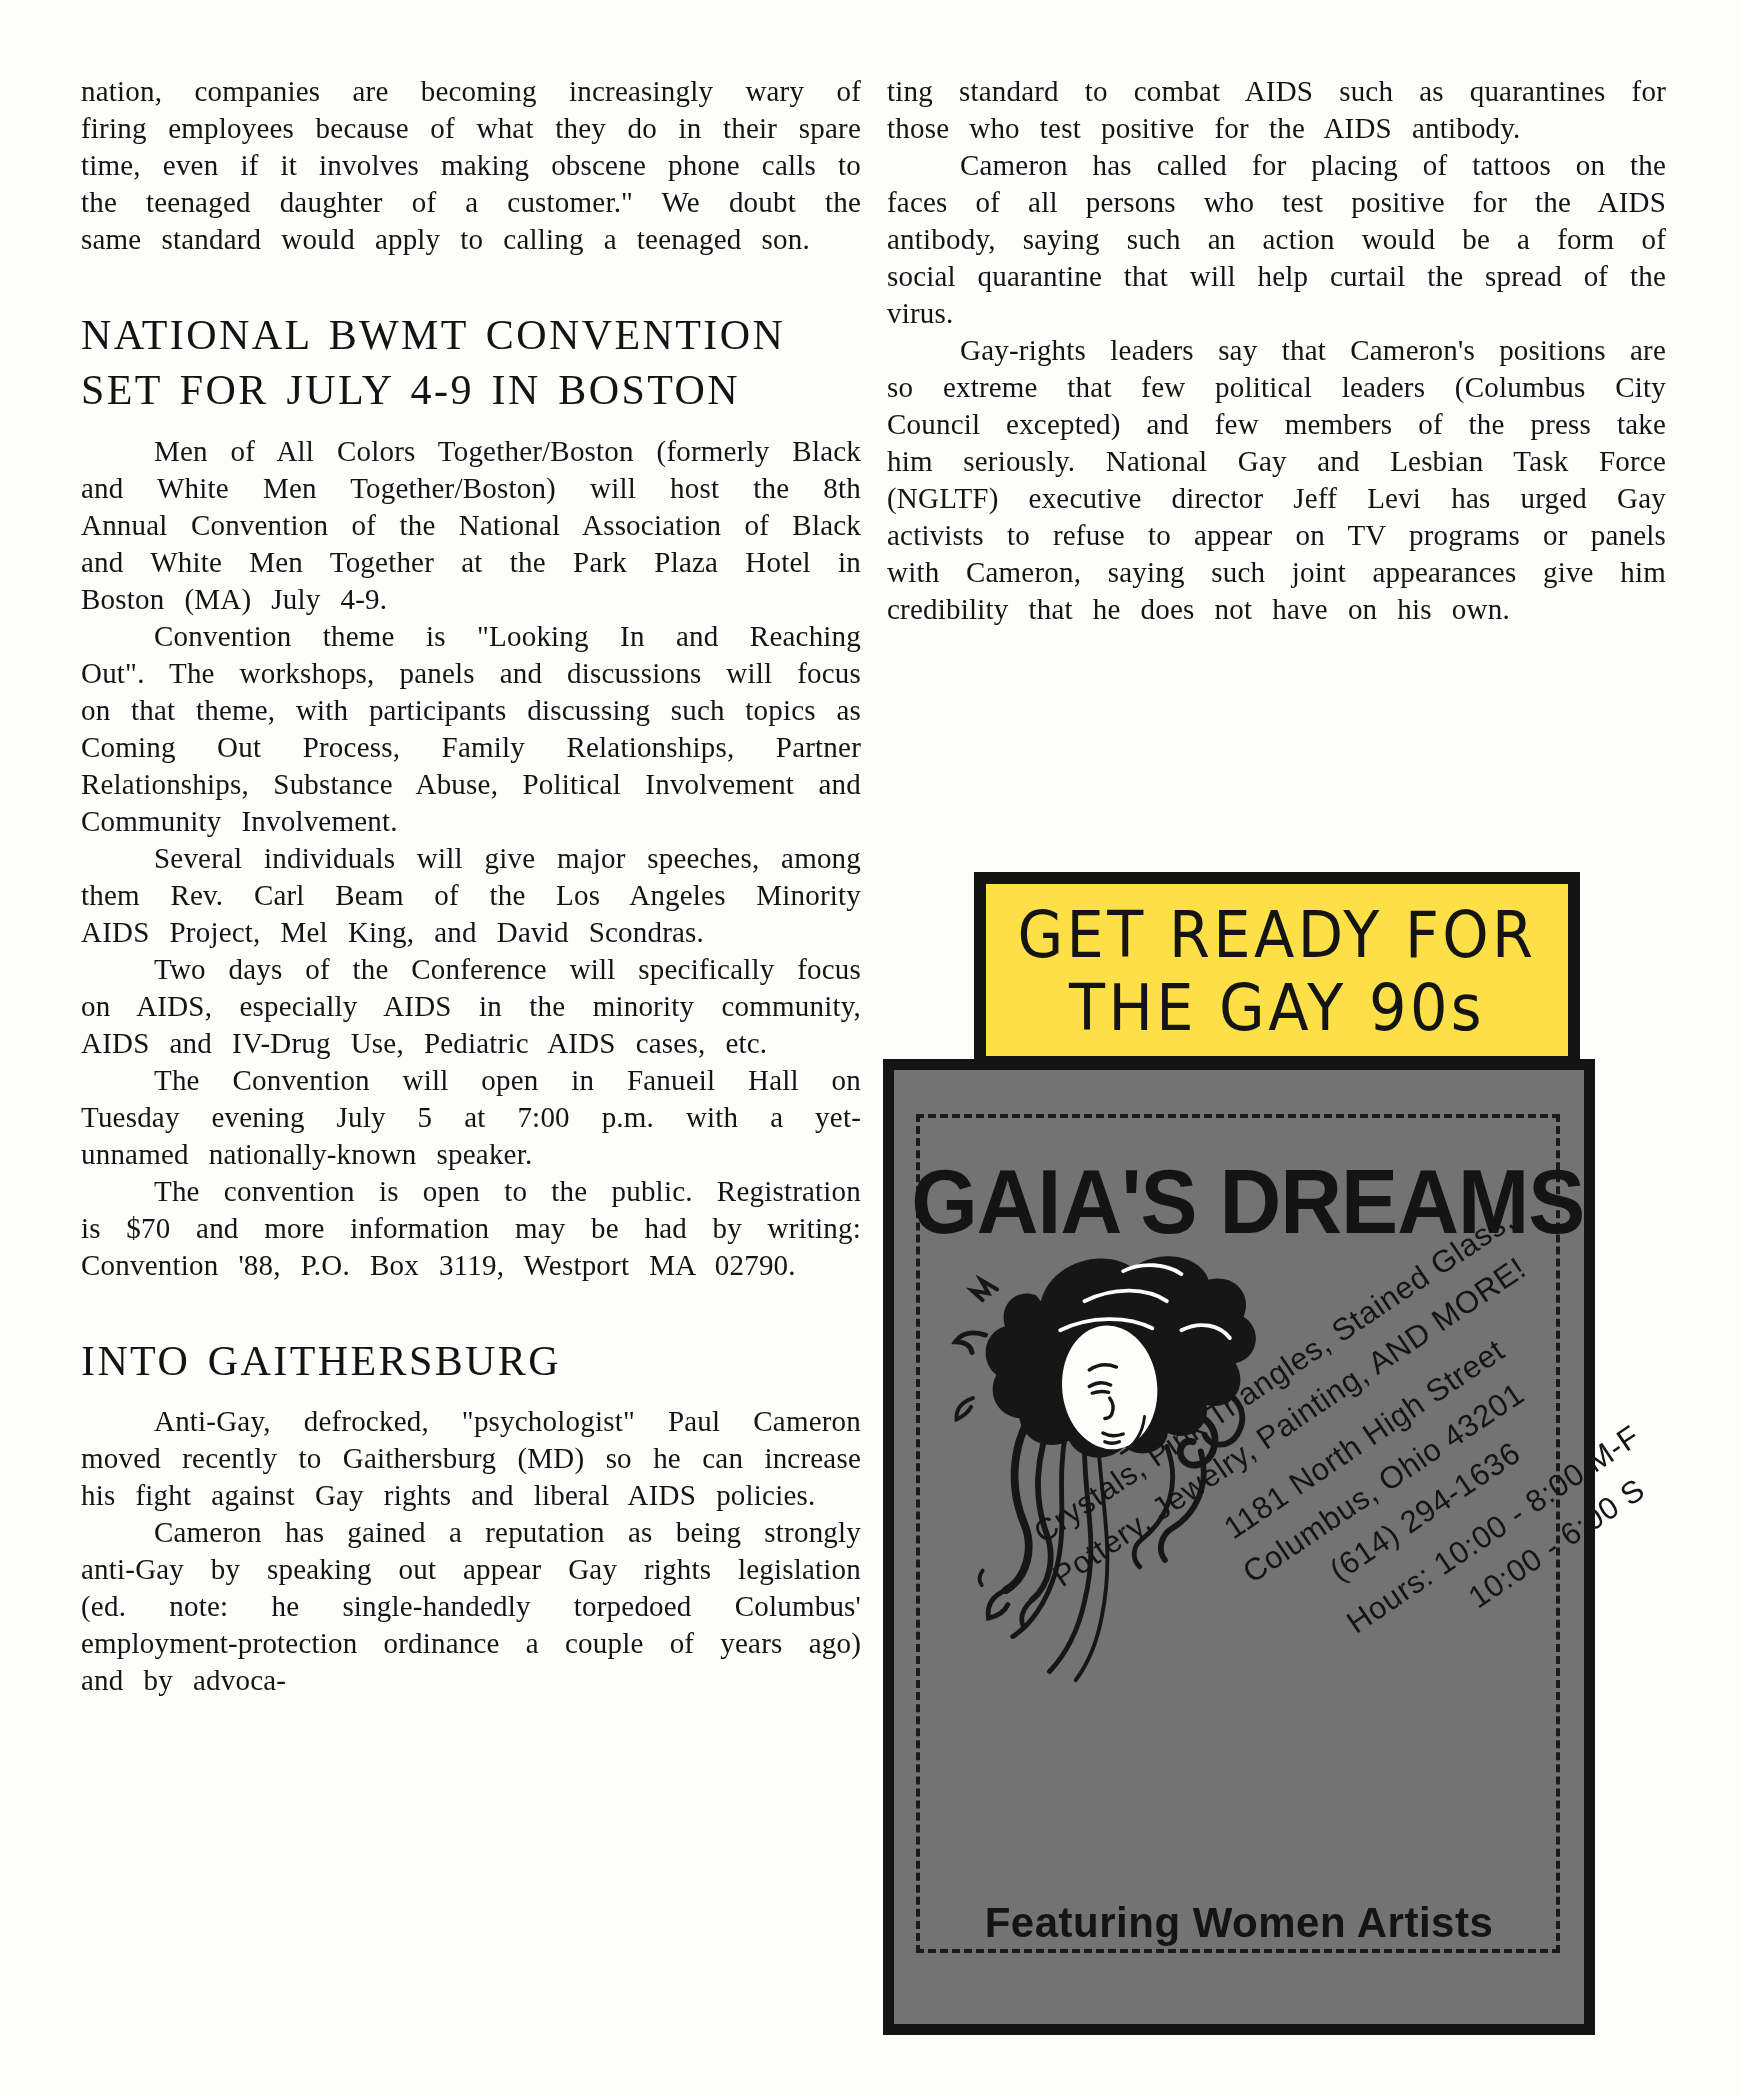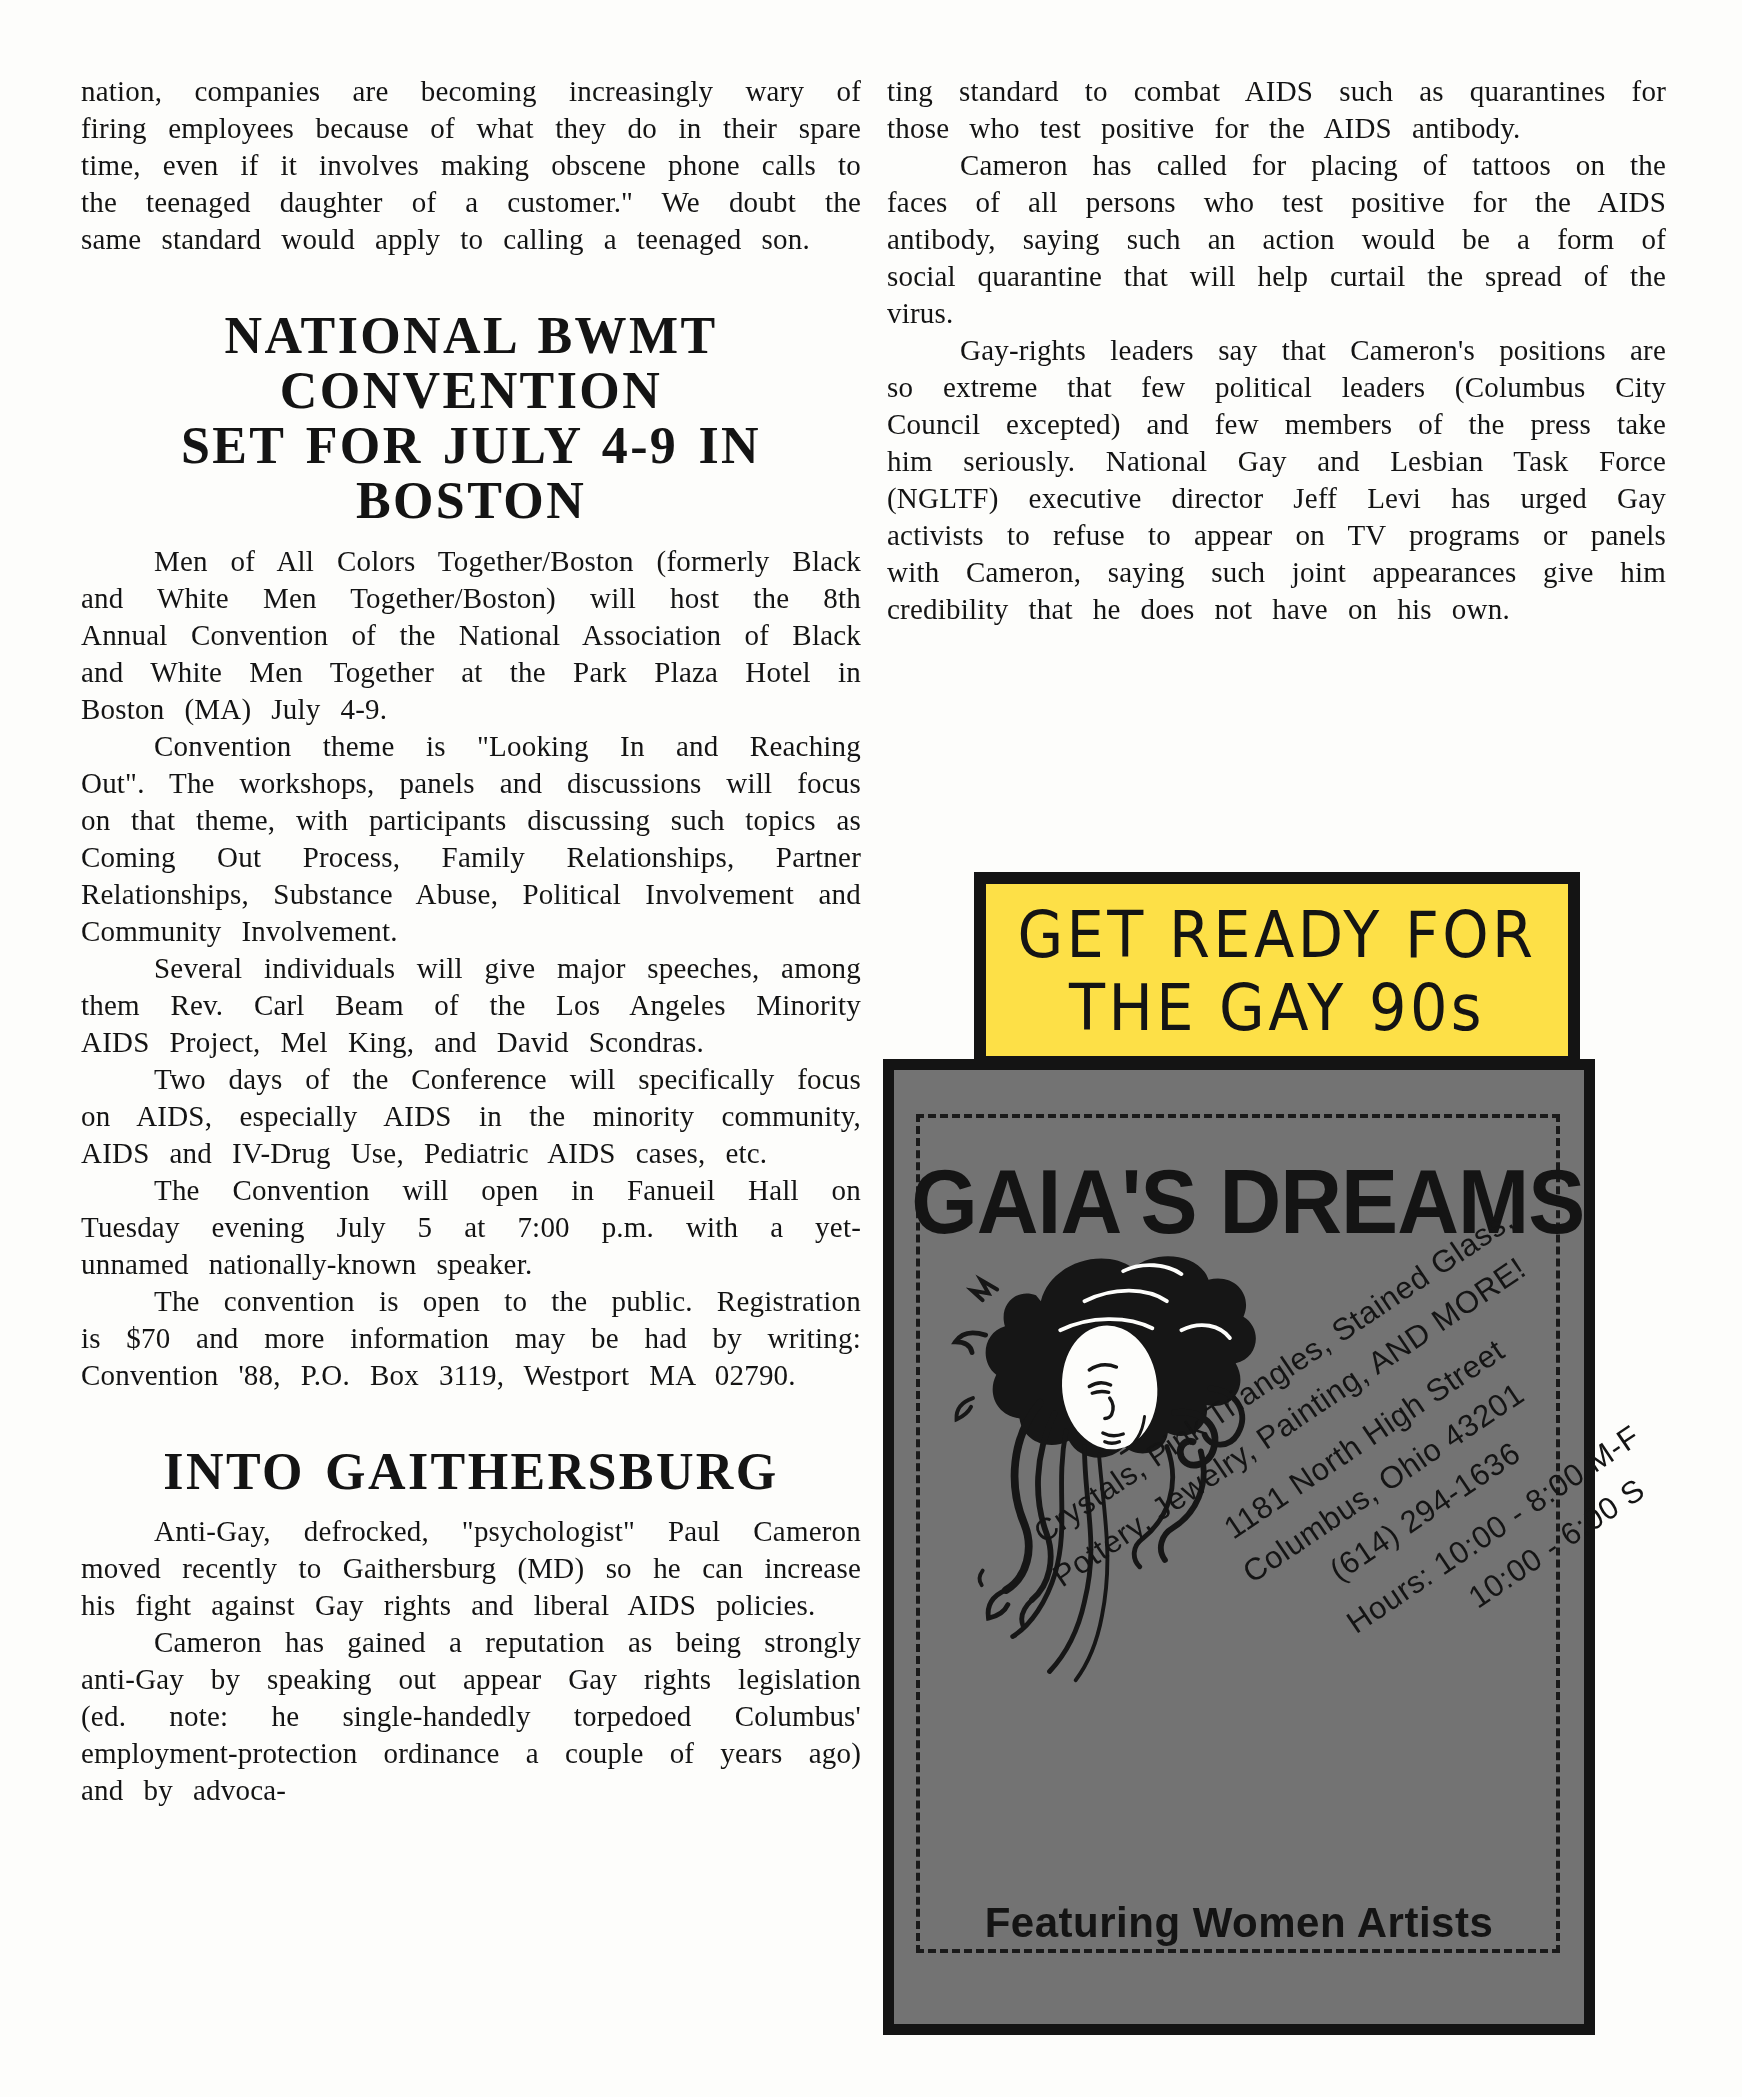--- a/index.html
+++ b/index.html
@@ -12,22 +12,22 @@
   .col {
     position:absolute; top:73px;
     font-size:29px; line-height:37px;
     text-align:justify; word-spacing:12.6px; letter-spacing:0.2px;
   }
   .col-left  { left:81px;  width:780px; }
   .col-right { left:887px; width:779px; }
   .body-para { margin:0; text-indent:73px; }
   .no-indent { text-indent:0; }
   .headline {
-    font-weight:bold; font-size:52px; line-height:55px;
-    margin:50px 0 14.5px 0; text-align:center;
+    font-weight:normal; font-size:42px; line-height:55px;
+    margin:50px 0 14.5px 0; text-align:left;
     word-spacing:4.8px; letter-spacing:2.4px; text-indent:0;
   }
   .headline .hl-line { display:block; }
   .byline { margin-top:1px; text-indent:0; text-align:left; word-spacing:1.9px; }
   .byline-src {
     text-decoration:underline;
     text-decoration-thickness:2.4px;
     text-underline-offset:5.8px;
   }
   

